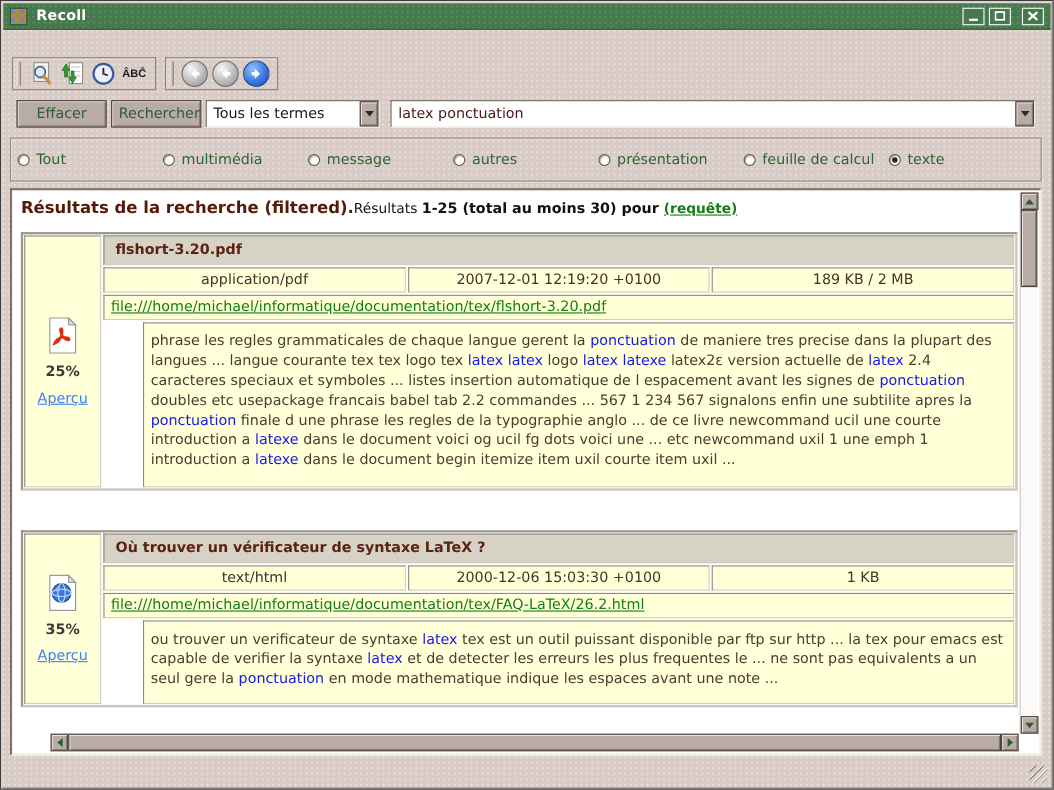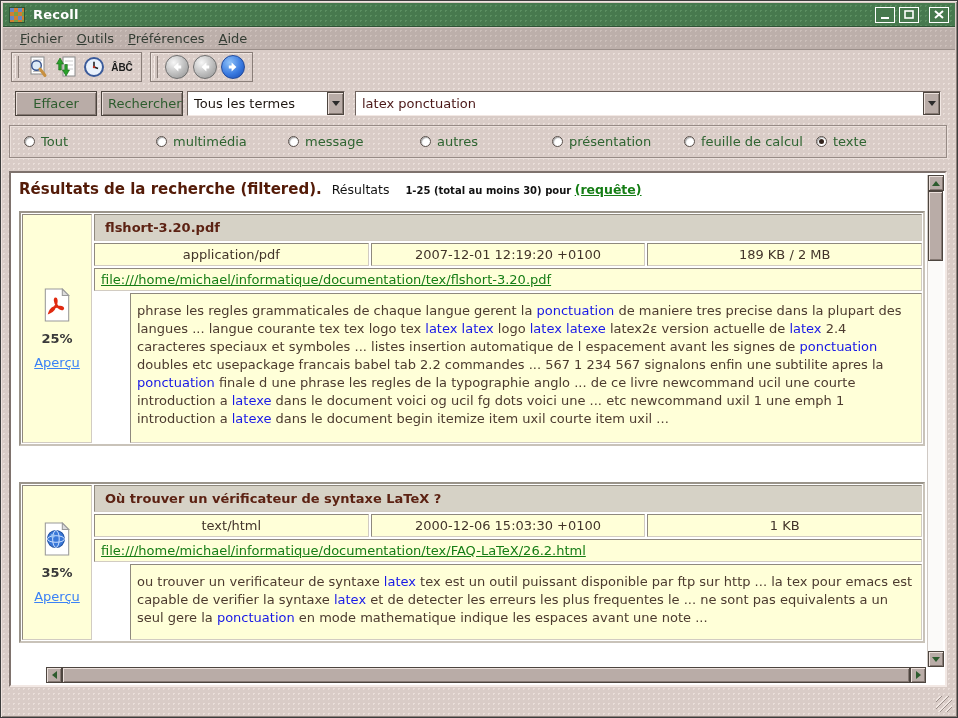--- a/index.html
+++ b/index.html
@@ -107,23 +107,23 @@
     flex:1; background:#fff; display:flex; align-items:center;
     border:1px solid; border-color:#6f635e #f2e8e4 #f2e8e4 #6f635e;gap:20px;
   }
   .query-input{
     flex:1; border:none; outline:none; padding:0 6px; font:13px "DejaVu Sans","Liberation Sans",sans-serif;
     color:#4a1717; background:transparent;
   }
 
   
   .filter-frame{
-    position:absolute; left:8px; top:124px; right:10px; height:33px;
+    position:absolute; left:8px; top:124px; right:10px; height:40px;
     border:1px solid #978b86; box-shadow:inset 1px 1px 0 #ebe0db, 1px 1px 0 #ebe0db;
-    display:flex; align-items:center; padding-left:14px;
+    display:flex; align-items:center; padding-left:6px;
   }
   .radio-item{ display:flex; align-items:center; width:132px; cursor:default; }
   .radio-item.last{ width:auto; }
   .radio{
     width:11px; height:11px; border-radius:50%; background:#fff; flex:0 0 auto;
     border:1px solid #5a504b; box-shadow:inset 1px 1px 1px rgba(0,0,0,.35);
     position:relative; margin-right:6px;
   }
   .radio.checked::after{
     content:""; position:absolute; left:2px; top:2px; width:5px; height:5px;
@@ -135,23 +135,23 @@
   .results-frame{
     position:absolute; left:8px; top:170px; right:10px; bottom:30px;
     background:#fff;
     border:2px solid; border-color:#7e726d #f2e8e4 #f2e8e4 #7e726d;
   }
   .results-body{
     position:absolute; left:0; top:0; right:18px; bottom:18px; overflow:hidden;
     padding:5px 0 0 6px;
   }
   .results-header{ margin:2px 0 13px 2px; white-space:nowrap; }
-  .rh-title{ font-size:15px; font-weight:bold; color:#541b08; margin-right:10px; }
+  .rh-title{ font-size:15px; font-weight:bold; color:#541b08; }
   .rh-label{ font-size:12.5px; color:#111; }
-  .rh-range{ font-size:10px; color:#111; font-weight:bold;margin-left:12px; }
+  .rh-range{ font-size:13px; color:#111; font-weight:bold; }
   .rh-link{ font-size:12.5px; color:#157d15; font-weight:bold; text-decoration:underline; cursor:pointer; }
 
   .result{
     width:906px; margin-left:2px; display:flex; gap:2px; padding:1px; background:#fff;
     border:2px solid; border-color:#9b958b #c9c3b9 #c9c3b9 #9b958b;
   }
   .result.first{ margin-bottom:36px; }
   .cell{
     background:#ffffd8;
     border:1px solid; border-color:#8f897e #d2ccc2 #d2ccc2 #8f897e;
@@ -228,26 +228,20 @@
           </svg>
       </button>
       <button class="win-btn close">
         <svg width="10" height="9" viewBox="0 0 10 9">
             <path d="M1 1 L9 8 M9 1 L1 8" stroke="#fff" stroke-width="2"></path>
           </svg>
       </button>
     </span>
   </div>
 
-  <div class="menubar">
-    <span class="menu-item">Fichier</span>
-    <span class="menu-item">Outils</span>
-    <span class="menu-item">Préférences</span>
-    <span class="menu-item">Aide</span>
-  </div>
 
   <div class="toolbar">
     <div class="tb-group">
       <span class="tb-grip"></span>
       <button class="tb-btn">
         <svg width="24" height="24" viewBox="0 0 24 24">
           <rect x="5" y="2" width="13" height="17" fill="#fff" stroke="#8a8a8a"></rect>
           <line x1="7" y1="5" x2="16" y2="5" stroke="#bbb"></line>
             <line x1="7" y1="16.5" x2="16" y2="16.5" stroke="#bbb"></line>
           <circle cx="10.5" cy="10.5" r="4.8" fill="#d7e7f6" fill-opacity="0.85" stroke="#35518a" stroke-width="1.4"></circle>

